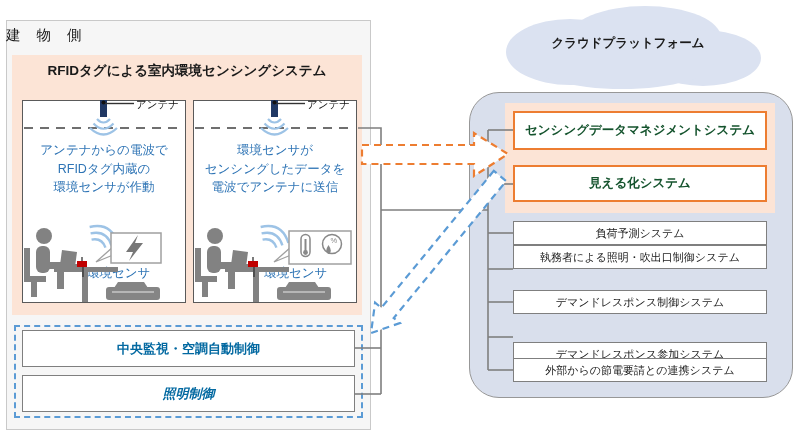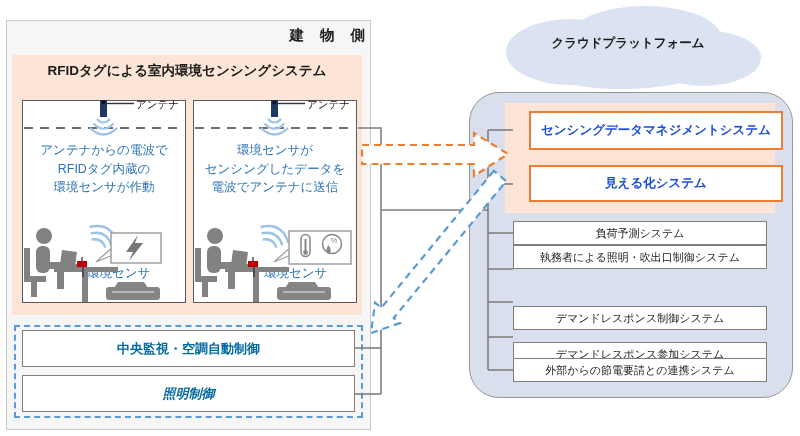--- a/index.html
+++ b/index.html
@@ -3,22 +3,22 @@
 <meta charset="utf-8">
 <style>
   html,body{margin:0;padding:0;background:#fff;}
   .canvas{position:relative;width:800px;height:436px;background:#fff;
           font-family:"Liberation Sans","DejaVu Sans",sans-serif;overflow:hidden;}
   .abs{position:absolute;box-sizing:border-box;}
   .flexc{display:flex;align-items:center;justify-content:center;text-align:center;}
 
   
   #building-box{left:6px;top:20px;width:365px;height:410px;background:#f6f6f6;border:1.5px solid #c9c9c9;}
-  #building-title{left:6px;top:26px;width:365px;font-size:14.5px;font-weight:bold;color:#1a1a1a;
-                  letter-spacing:6px;text-align:right;}
+  #building-title{left:6px;top:26px;width:365px;font-size:14.5px;font-weight:normal;color:#1a1a1a;
+                  letter-spacing:6px;text-align:left;}
   #rfid-box{left:12px;top:55px;width:350px;height:260px;background:#fce4d6;}
   #rfid-title{left:12px;top:62px;width:350px;font-size:13.5px;font-weight:bold;color:#1a1a1a;text-align:center;}
   .panel{background:#fff;border:1.5px solid #5a5a5a;}
   #panel-left{left:22px;top:100px;width:164px;height:203px;}
   #panel-right{left:193px;top:100px;width:164px;height:203px;}
   .panel-desc{top:141px;width:164px;text-align:center;color:#2e74b5;font-size:12.5px;line-height:18.5px;font-weight:500;}
   #desc-left{left:22px;} #desc-right{left:193px;}
   .sensor-label{top:265px;color:#2e74b5;font-size:12.5px;font-weight:500;}
   #sensor-label-left{left:87px;} #sensor-label-right{left:264px;}
 
@@ -26,25 +26,25 @@
   #control-dashed{left:14px;top:325px;width:349px;height:93px;border:2px dashed #5b9bd5;}
   .control-box{left:22px;width:333px;height:37px;background:#fff;border:1.5px solid #7f7f7f;
                font-size:13px;font-weight:bold;color:#0369a1;}
   #control-box-1{top:330px;} #control-box-2{top:375px;font-style:italic;}
 
   
   #cloud-rect{left:469px;top:92px;width:324px;height:306px;background:#d9dfec;
               border:1.5px solid #979797;border-radius:30px;}
   #cloud-highlight{left:505px;top:103px;width:270px;height:110px;background:#fce4d6;}
   .sys-accent{left:513px;width:254px;background:#fff;border:2px solid #ed7d31;
-              font-size:12.5px;font-weight:bold;color:#1d4ed8;margin-left:16px;}
+              font-size:12.5px;font-weight:bold;color:#14532d;}
   #sys-a1{top:111px;height:39px;} #sys-a2{top:165px;height:37px;}
   .sys-box{left:513px;width:254px;height:24px;background:#fff;border:1.3px solid #7f7f7f;
            font-size:11px;color:#1a1a1a;}
-  #sys-1{top:221px;} #sys-2{top:245px;text-align:right;} #sys-3{top:306px;} #sys-4{top:342px;} #sys-5{top:358px;}
+  #sys-1{top:221px;} #sys-2{top:245px;text-align:right;} #sys-3{top:290px;} #sys-4{top:342px;} #sys-5{top:358px;}
 
   #overlay{position:absolute;left:0;top:0;width:800px;height:436px;pointer-events:none;}
   svg text{font-family:"Liberation Sans","DejaVu Sans",sans-serif;}
 </style>
 </head>
 <body>
 
 <div class="canvas">
 
   <div class="abs" id="building-box"></div>

